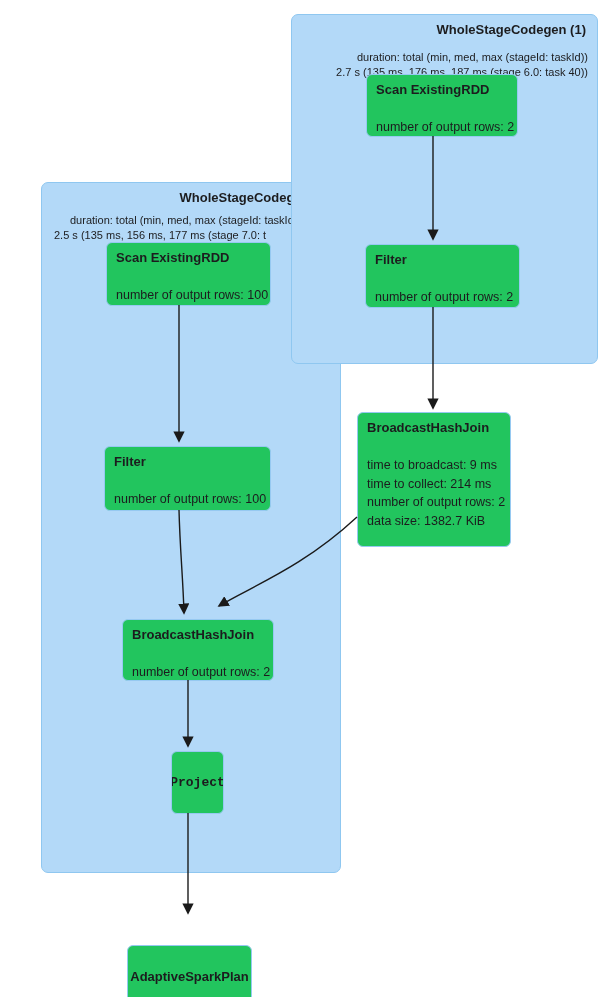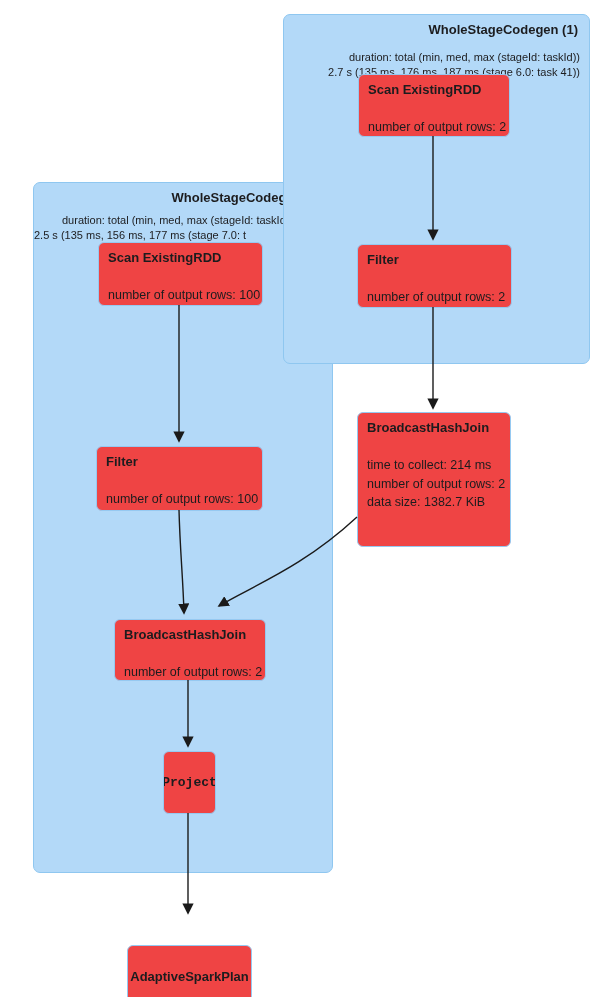--- a/index.html
+++ b/index.html
@@ -3,51 +3,52 @@
 <meta charset="utf-8">
 <style>
   html,body{margin:0;padding:0;background:#ffffff;}
   #canvas{
     position:relative;width:614px;height:997px;background:#ffffff;overflow:hidden;
     font-family:"Liberation Sans", sans-serif;color:#1c1c1e;
   }
   .cluster{
     position:absolute;background:#b3d9f8;border:1px solid #8fc7f0;border-radius:7px;
     box-sizing:border-box;
+    margin-left:8px;
   }
   .cluster-title{
     position:absolute;top:7px;left:0;right:11px;text-align:right;
     font-weight:bold;font-size:13px;white-space:nowrap;overflow:visible;
   }
   .duration-line{
     position:absolute;font-size:11px;line-height:15px;white-space:nowrap;
   }
   .dur-right{right:9px;text-align:right;}
   .node{
-    position:absolute;background:#ef4444;border:1px solid #96c9f1;border-radius:6px;
+    position:absolute;background:#22c55e;border:1px solid #96c9f1;border-radius:6px;
     box-sizing:border-box;padding:7px 9px;overflow:hidden;
   }
   .node-title{font-weight:bold;font-size:13px;line-height:15px;white-space:nowrap;}
   .node-metrics{margin-top:21px;font-size:12.5px;line-height:18.5px;white-space:nowrap;}
   .node.label-only{display:flex;align-items:center;justify-content:center;padding:4px;}
   .node.label-only .node-title{margin:0;}
   #edges{position:absolute;left:0;top:0;z-index:6;pointer-events:none;}
   .z1{z-index:1;}
   .z2{z-index:2;}
   .z3{z-index:3;}
 </style>
 </head>
 <body>
 
 <div id="canvas">
 
   <div class="cluster z1" style="left:33px;top:182px;width:300px;height:691px;">
     <div class="cluster-title">WholeStageCodegen (2)</div>
     <div class="duration-line" style="left:28px;top:30px;">duration: total (min, med, max (stageId: taskId))</div>
-    <div class="duration-line" style="left:0;top:45px;">2.5 s (135 ms, 156 ms, 177 ms (stage 7.0: t</div>
+    <div class="duration-line" style="left:12px;top:45px;">2.5 s (135 ms, 156 ms, 177 ms (stage 7.0: t</div>
 
     <div class="node" style="left:64px;top:59px;width:165px;height:64px;">
       <div class="node-title">Scan ExistingRDD</div>
       <div class="node-metrics">number of output rows: 100</div>
     </div>
 
     <div class="node" style="left:62px;top:263px;width:167px;height:65px;">
       <div class="node-title">Filter</div>
       <div class="node-metrics">number of output rows: 100</div>
     </div>
@@ -58,36 +59,37 @@
     </div>
 
     <div class="node label-only" style="left:129px;top:568px;width:53px;height:63px;font-family:Liberation Mono, monospace;">
       <div class="node-title">Project</div>
     </div>
   </div>
 
   <div class="cluster z2" style="left:283px;top:14px;width:307px;height:350px;">
     <div class="cluster-title">WholeStageCodegen (1)</div>
     <div class="duration-line dur-right" style="top:35px;">duration: total (min, med, max (stageId: taskId))</div>
-    <div class="duration-line dur-right" style="top:50px;">2.7 s (135 ms, 176 ms, 187 ms (stage 6.0: task 41))</div>
+    <div class="duration-line dur-right" style="top:50px;">2.7 s (135 ms, 176 ms, 187 ms (stage 6.0: task 40))</div>
 
     <div class="node" style="left:74px;top:59px;width:152px;height:63px;">
       <div class="node-title">Scan ExistingRDD</div>
       <div class="node-metrics">number of output rows: 2</div>
     </div>
 
     <div class="node" style="left:73px;top:229px;width:155px;height:64px;">
       <div class="node-title">Filter</div>
       <div class="node-metrics">number of output rows: 2</div>
     </div>
   </div>
 
   <div class="node z3" style="left:357px;top:412px;width:154px;height:135px;">
     <div class="node-title">BroadcastHashJoin</div>
     <div class="node-metrics">
+      <div>time to broadcast: 9 ms</div>
       <div>time to collect: 214 ms</div>
       <div>number of output rows: 2</div>
       <div>data size: 1382.7 KiB</div>
     </div>
   </div>
 
   <div class="node label-only z3" style="left:127px;top:917px;width:125px;height:63px;margin-top:28px;">
     <div class="node-title">AdaptiveSparkPlan</div>
   </div>
 

